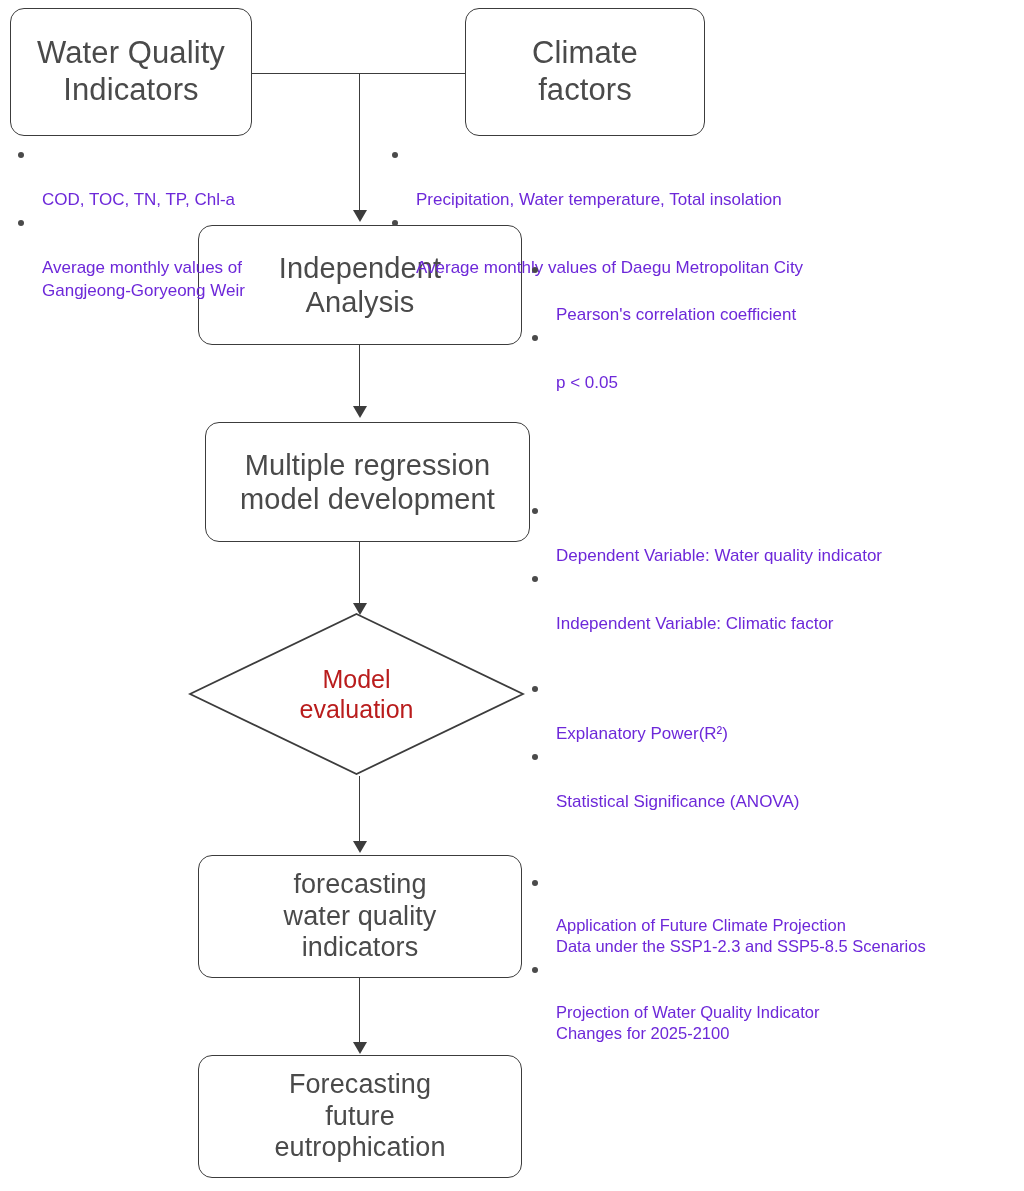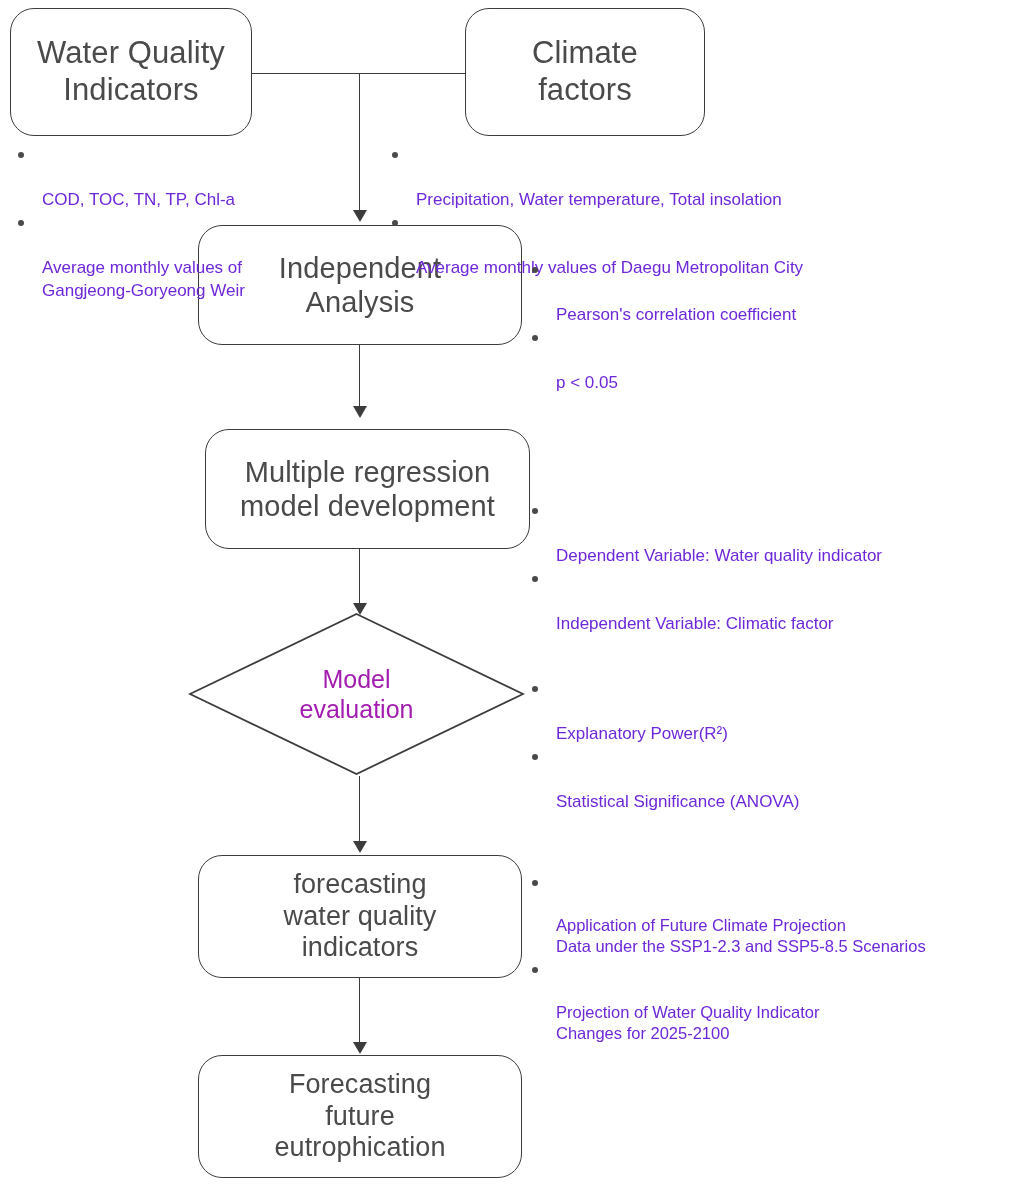--- a/index.html
+++ b/index.html
@@ -18,41 +18,41 @@
     height: 1191px;
     background: #ffffff;
     overflow: hidden;
   }
 
   
   .node {
     position: absolute;
     box-sizing: border-box;
     border: 1.6px solid #3c3c3c;
-    border-radius: 24px;
+    border-radius: 14px;
     background: #ffffff;
     display: flex;
     align-items: center;
     justify-content: center;
     text-align: center;
     color: #4a4a4a;
     line-height: 1.18;
     letter-spacing: 0.1px;
     z-index: 3;
   }
   .node .node-label {
     display: block;
     white-space: pre-line;
     padding: 0 4px;
   }
 
   #node-water-quality   { left: 10px;  top: 8px;    width: 242px; height: 128px; font-size: 31px; }
   #node-climatic        { left: 465px; top: 8px;    width: 240px; height: 128px; font-size: 31px; }
   #node-correlation     { left: 198px; top: 225px;  width: 324px; height: 120px; font-size: 29px; }
-  #node-regression      { left: 205px; top: 422px;  width: 325px; height: 120px; font-size: 29px; margin-top: 7px; }
+  #node-regression      { left: 205px; top: 422px;  width: 325px; height: 120px; font-size: 29px; }
   #node-forecast-wq     { left: 198px; top: 855px;  width: 324px; height: 123px; font-size: 27px; }
   #node-forecast-eutro  { left: 198px; top: 1055px; width: 324px; height: 123px; font-size: 27px; }
 
   
   #node-regression .node-label {
     white-space: pre-line;
     margin: 0 -6px;
   }
 
   
@@ -67,21 +67,21 @@
   #node-model-eval svg { display: block; }
   #node-model-eval .diamond-text {
     position: absolute;
     left: 0; top: 0;
     width: 100%; height: 100%;
     display: flex;
     align-items: center;
     justify-content: center;
     text-align: center;
     font-size: 25px;
-    color: #a21caf;
+    color: #b91c1c;
     line-height: 1.2;
     white-space: pre-line;
   }
   .vline {
     position: absolute;
     width: 0;
     border-left: 1.6px solid #3c3c3c;
     z-index: 1;
   }
   .hline {

